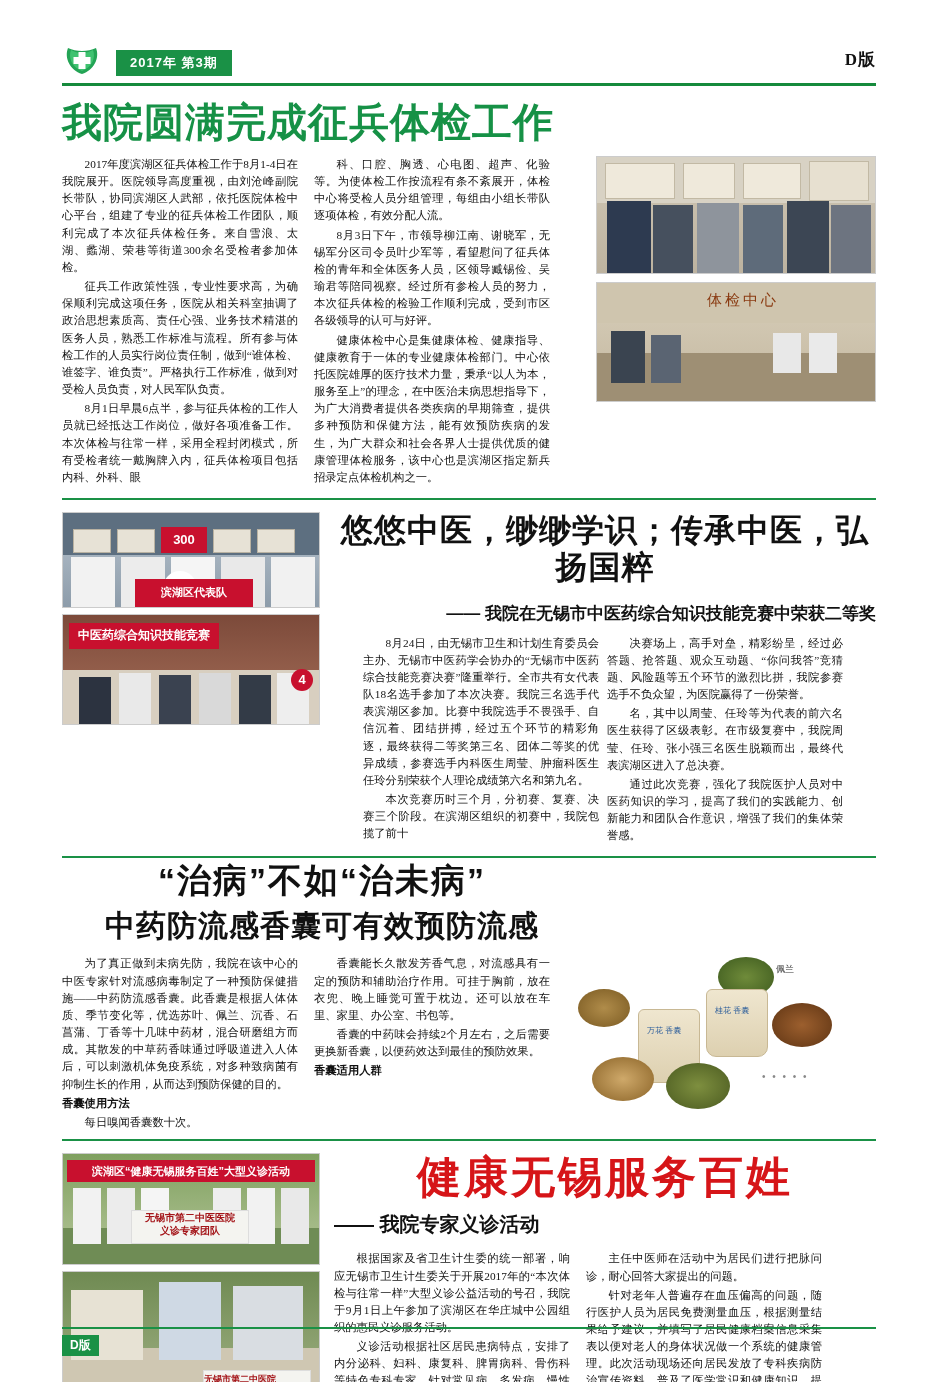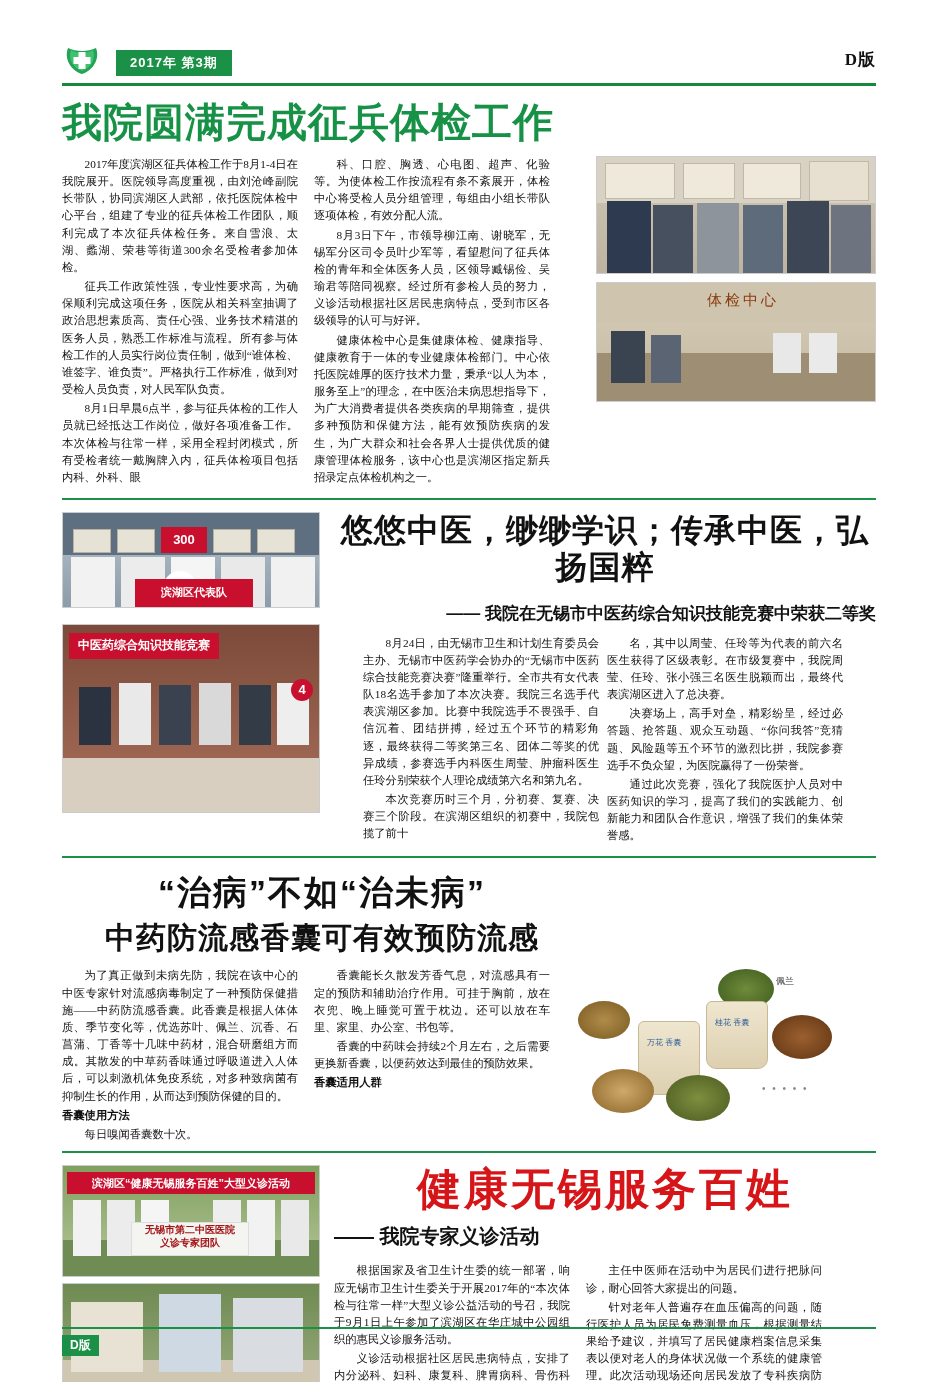--- a/index.html
+++ b/index.html
@@ -95,21 +95,21 @@
   }
   .a2-sub {
     font-size: 17px; font-weight: bold; text-align: right;
     margin-top: 16px; color: #111;
     font-family: "Liberation Sans", sans-serif;
   }
   .a2-cols { display: flex; gap: 8px; margin-top: 10px; margin-left: 29px; }
   .a2-col { width: 236px; }
 
   
-  .a3 { padding-top: 12px; }
+  .a3 { }
   .a3-titlewrap { text-align: center; }
   .a3-title1 {
     font-size: 34px; font-weight: bold; color: #111; letter-spacing: 2px;
     font-family: "Liberation Sans", sans-serif;
   }
   .a3-title2 {
     font-size: 30px; font-weight: bold; color: #111; letter-spacing: 1px;
     margin-top: 2px;
     font-family: "Liberation Sans", sans-serif;
   }
@@ -202,21 +202,21 @@
     <div class="a1-title">我院圆满完成征兵体检工作</div>
     <div class="a1-body">
       <div class="a1-cols">
         <div class="col a1-col">
           <p>2017年度滨湖区征兵体检工作于8月1-4日在我院展开。医院领导高度重视，由刘沧峰副院长带队，协同滨湖区人武部，依托医院体检中心平台，组建了专业的征兵体检工作团队，顺利完成了本次征兵体检任务。来自雪浪、太湖、蠡湖、荣巷等街道300余名受检者参加体检。</p>
           <p>征兵工作政策性强，专业性要求高，为确保顺利完成这项任务，医院从相关科室抽调了政治思想素质高、责任心强、业务技术精湛的医务人员，熟悉工作标准与流程。所有参与体检工作的人员实行岗位责任制，做到“谁体检、谁签字、谁负责”。严格执行工作标准，做到对受检人员负责，对人民军队负责。</p>
           <p>8月1日早晨6点半，参与征兵体检的工作人员就已经抵达工作岗位，做好各项准备工作。本次体检与往常一样，采用全程封闭模式，所有受检者统一戴胸牌入内，征兵体检项目包括内科、外科、眼</p>
         </div>
         <div class="col a1-col">
           <p>科、口腔、胸透、心电图、超声、化验等。为使体检工作按流程有条不紊展开，体检中心将受检人员分组管理，每组由小组长带队逐项体检，有效分配人流。</p>
-          <p>8月3日下午，市领导柳江南、谢晓军，无锡军分区司令员叶少军等，看望慰问了征兵体检的青年和全体医务人员，区领导臧锡俭、吴瑜君等陪同视察。经过所有参检人员的努力，义诊活动根据社区居民患病特点，受到市区各级领导的认可与好评。</p>
+          <p>8月3日下午，市领导柳江南、谢晓军，无锡军分区司令员叶少军等，看望慰问了征兵体检的青年和全体医务人员，区领导臧锡俭、吴瑜君等陪同视察。经过所有参检人员的努力，本次征兵体检的检验工作顺利完成，受到市区各级领导的认可与好评。</p>
           <p>健康体检中心是集健康体检、健康指导、健康教育于一体的专业健康体检部门。中心依托医院雄厚的医疗技术力量，秉承“以人为本，服务至上”的理念，在中医治未病思想指导下，为广大消费者提供各类疾病的早期筛查，提供多种预防和保健方法，能有效预防疾病的发生，为广大群众和社会各界人士提供优质的健康管理体检服务，该中心也是滨湖区指定新兵招录定点体检机构之一。</p>
         </div>
       </div>
       <div class="a1-photos">
         <div class="photo ph" style="height:118px;background:linear-gradient(#cfc6b4,#bdb3a0)">
           <div style="position:absolute;left:0;top:0;width:100%;height:46px;background:#d8d2c4"></div>
           <div style="position:absolute;left:8px;top:6px;width:70px;height:36px;background:#efe9db;border:1px solid #c2b9a4"></div>
           <div style="position:absolute;left:86px;top:6px;width:52px;height:36px;background:#efe9db;border:1px solid #c2b9a4"></div>
           <div style="position:absolute;left:146px;top:6px;width:58px;height:36px;background:#efe9db;border:1px solid #c2b9a4"></div>
           <div style="position:absolute;left:212px;top:4px;width:60px;height:40px;background:#e7e0d0;border:1px solid #c2b9a4"></div>
@@ -253,43 +253,43 @@
           <div style="position:absolute;left:150px;top:16px;width:38px;height:24px;background:#e7e2d6;border:1px solid #b9b2a2"></div>
           <div style="position:absolute;left:194px;top:16px;width:38px;height:24px;background:#e7e2d6;border:1px solid #b9b2a2"></div>
           <div style="position:absolute;left:8px;top:44px;width:44px;height:52px;background:#f2f2f2"></div>
           <div style="position:absolute;left:58px;top:44px;width:44px;height:52px;background:#ececec"></div>
           <div style="position:absolute;left:108px;top:44px;width:44px;height:52px;background:#f5f5f5"></div>
           <div style="position:absolute;left:158px;top:44px;width:44px;height:52px;background:#e9e9e9"></div>
           <div style="position:absolute;left:208px;top:44px;width:44px;height:52px;background:#f1f1f1"></div>
           <div class="num-badge" style="left:100px;top:58px;width:34px;height:34px;font-size:20px">1</div>
           <div class="banner-red" style="left:72px;bottom:-0px;width:118px;height:28px;font-size:11px">滨湖区代表队</div>
         </div>
-        <div class="photo ph" style="height:189px;margin-top:16px;background:linear-gradient(#7c4a3a,#a8705a)">
+        <div class="photo ph" style="height:111px;margin-top:6px;background:linear-gradient(#7c4a3a,#a8705a)">
           <div class="banner-red" style="left:6px;top:8px;width:150px;height:26px;font-size:12px">中医药综合知识技能竞赛</div>
           <div style="position:absolute;left:0;bottom:0;width:100%;height:54px;background:#d8cfc0"></div>
           <div style="position:absolute;left:16px;top:62px;width:32px;height:58px;background:#2c3340"></div>
           <div style="position:absolute;left:56px;top:58px;width:32px;height:62px;background:#e9e9e9"></div>
           <div style="position:absolute;left:96px;top:60px;width:32px;height:60px;background:#3a4250"></div>
           <div style="position:absolute;left:136px;top:58px;width:32px;height:62px;background:#d9d9d9"></div>
           <div style="position:absolute;left:176px;top:60px;width:32px;height:60px;background:#333b47"></div>
           <div style="position:absolute;left:214px;top:58px;width:32px;height:62px;background:#eeeeee"></div>
           <div class="num-badge" style="right:6px;top:54px;width:22px;height:22px;font-size:13px;background:#c8102e;color:#fff">4</div>
         </div>
       </div>
       <div class="a2-right">
         <div class="a2-title">悠悠中医，缈缈学识；传承中医，弘扬国粹</div>
         <div class="a2-sub">—— 我院在无锡市中医药综合知识技能竞赛中荣获二等奖</div>
         <div class="a2-cols">
           <div class="col a2-col">
             <p>8月24日，由无锡市卫生和计划生育委员会主办、无锡市中医药学会协办的“无锡市中医药综合技能竞赛决赛”隆重举行。全市共有女代表队18名选手参加了本次决赛。我院三名选手代表滨湖区参加。比赛中我院选手不畏强手、自信沉着、团结拼搏，经过五个环节的精彩角逐，最终获得二等奖第三名、团体二等奖的优异成绩，参赛选手内科医生周莹、肿瘤科医生任玲分别荣获个人理论成绩第六名和第九名。</p>
             <p>本次竞赛历时三个月，分初赛、复赛、决赛三个阶段。在滨湖区组织的初赛中，我院包揽了前十</p>
           </div>
           <div class="col a2-col">
+            <p>决赛场上，高手对垒，精彩纷呈，经过必答题、抢答题、观众互动题、“你问我答”竞猜题、风险题等五个环节的激烈比拼，我院参赛选手不负众望，为医院赢得了一份荣誉。</p>
             <p>名，其中以周莹、任玲等为代表的前六名医生获得了区级表彰。在市级复赛中，我院周莹、任玲、张小强三名医生脱颖而出，最终代表滨湖区进入了总决赛。</p>
-            <p>决赛场上，高手对垒，精彩纷呈，经过必答题、抢答题、观众互动题、“你问我答”竞猜题、风险题等五个环节的激烈比拼，我院参赛选手不负众望，为医院赢得了一份荣誉。</p>
             <p>通过此次竞赛，强化了我院医护人员对中医药知识的学习，提高了我们的实践能力、创新能力和团队合作意识，增强了我们的集体荣誉感。</p>
           </div>
         </div>
       </div>
     </div>
   </div>
 
   <div class="rule" style="margin-top:10px"></div>
 
   <div class="section a3">

